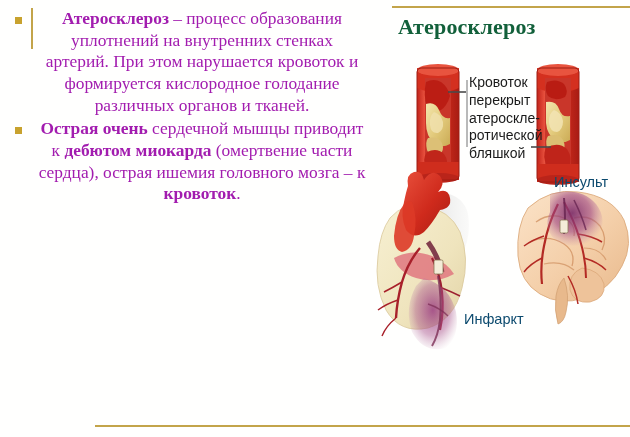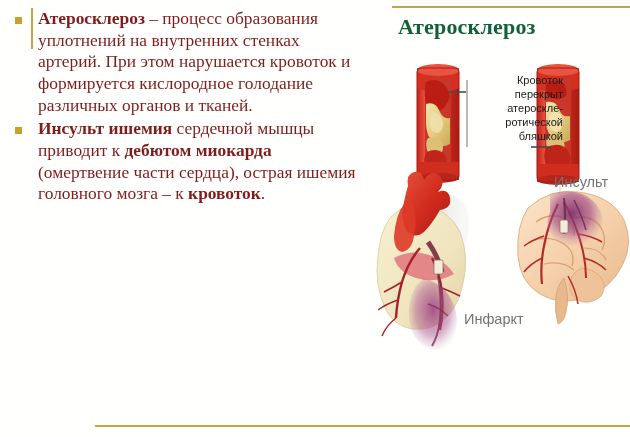--- a/index.html
+++ b/index.html
@@ -75,22 +75,22 @@
     position: absolute;
     left: 15px;
     top: 9px;
     width: 7px;
     height: 7px;
     background: #c8a22e;
   }
   .bullet-text {
     font-size: 17.4px;
     line-height: 1.245;
-    color: #7f1d1d;
-    text-align: left;
+    color: #a21caf;
+    text-align: center;
   }
   .bullet-text b {
     font-weight: bold;
   }
 
   
   .illus {
     position: absolute;
     left: 368px;
     top: 52px;
@@ -98,30 +98,30 @@
     height: 330px;
   }
   .illus svg { display: block; }
 
   .callout {
     position: absolute;
     left: 101px;
     top: 22px;
     width: 94px;
     font-family: "Liberation Sans", "DejaVu Sans", sans-serif;
-    font-size: 11px;
+    font-size: 14px;
     line-height: 1.27;
     color: #1a1a1a;
-    text-align: right;
+    text-align: left;
   }
   .lbl {
     position: absolute;
     font-family: "Liberation Sans", "DejaVu Sans", sans-serif;
     font-size: 14.5px;
-    color: #737373;
+    color: #0c4a6e;
     white-space: nowrap;
   }
   .lbl-stroke { left: 186px; top: 122px; }
   .lbl-infarct { left: 96px; top: 259px; }
 </style>
 </head>
 <body>
 
 <div class="slide">
 
@@ -131,21 +131,21 @@
 
   <div class="title">Атеросклероз</div>
 
   <div class="text-col" id="bullet-list">
   <div class="bullet-row">
         <span class="bullet-marker"></span>
         <div class="bullet-text"><b>Атеросклероз</b><span> – процесс образования уплотнений на внутренних стенках артерий. При этом нарушается кровоток и формируется кислородное голодание различных органов и тканей.</span></div>
       </div>
       <div class="bullet-row">
         <span class="bullet-marker"></span>
-        <div class="bullet-text"><b>Инсульт ишемия</b><span> сердечной мышцы приводит к </span><b>дебютом миокарда</b><span> (омертвение части сердца), острая ишемия головного мозга – к </span><b>кровоток</b><span>.</span></div>
+        <div class="bullet-text"><b>Острая очень</b><span> сердечной мышцы приводит к </span><b>дебютом миокарда</b><span> (омертвение части сердца), острая ишемия головного мозга – к </span><b>кровоток</b><span>.</span></div>
       </div>
     </div>
 
   <div class="illus">
     <svg width="262" height="330" viewBox="0 0 262 330" xmlns="http://www.w3.org/2000/svg">
       <defs>
         <linearGradient id="wallGrad" x1="0" y1="0" x2="1" y2="0">
           <stop offset="0%" stop-color="#c2231a"></stop>
           <stop offset="22%" stop-color="#ef5a45"></stop>
           <stop offset="55%" stop-color="#d8301f"></stop>

